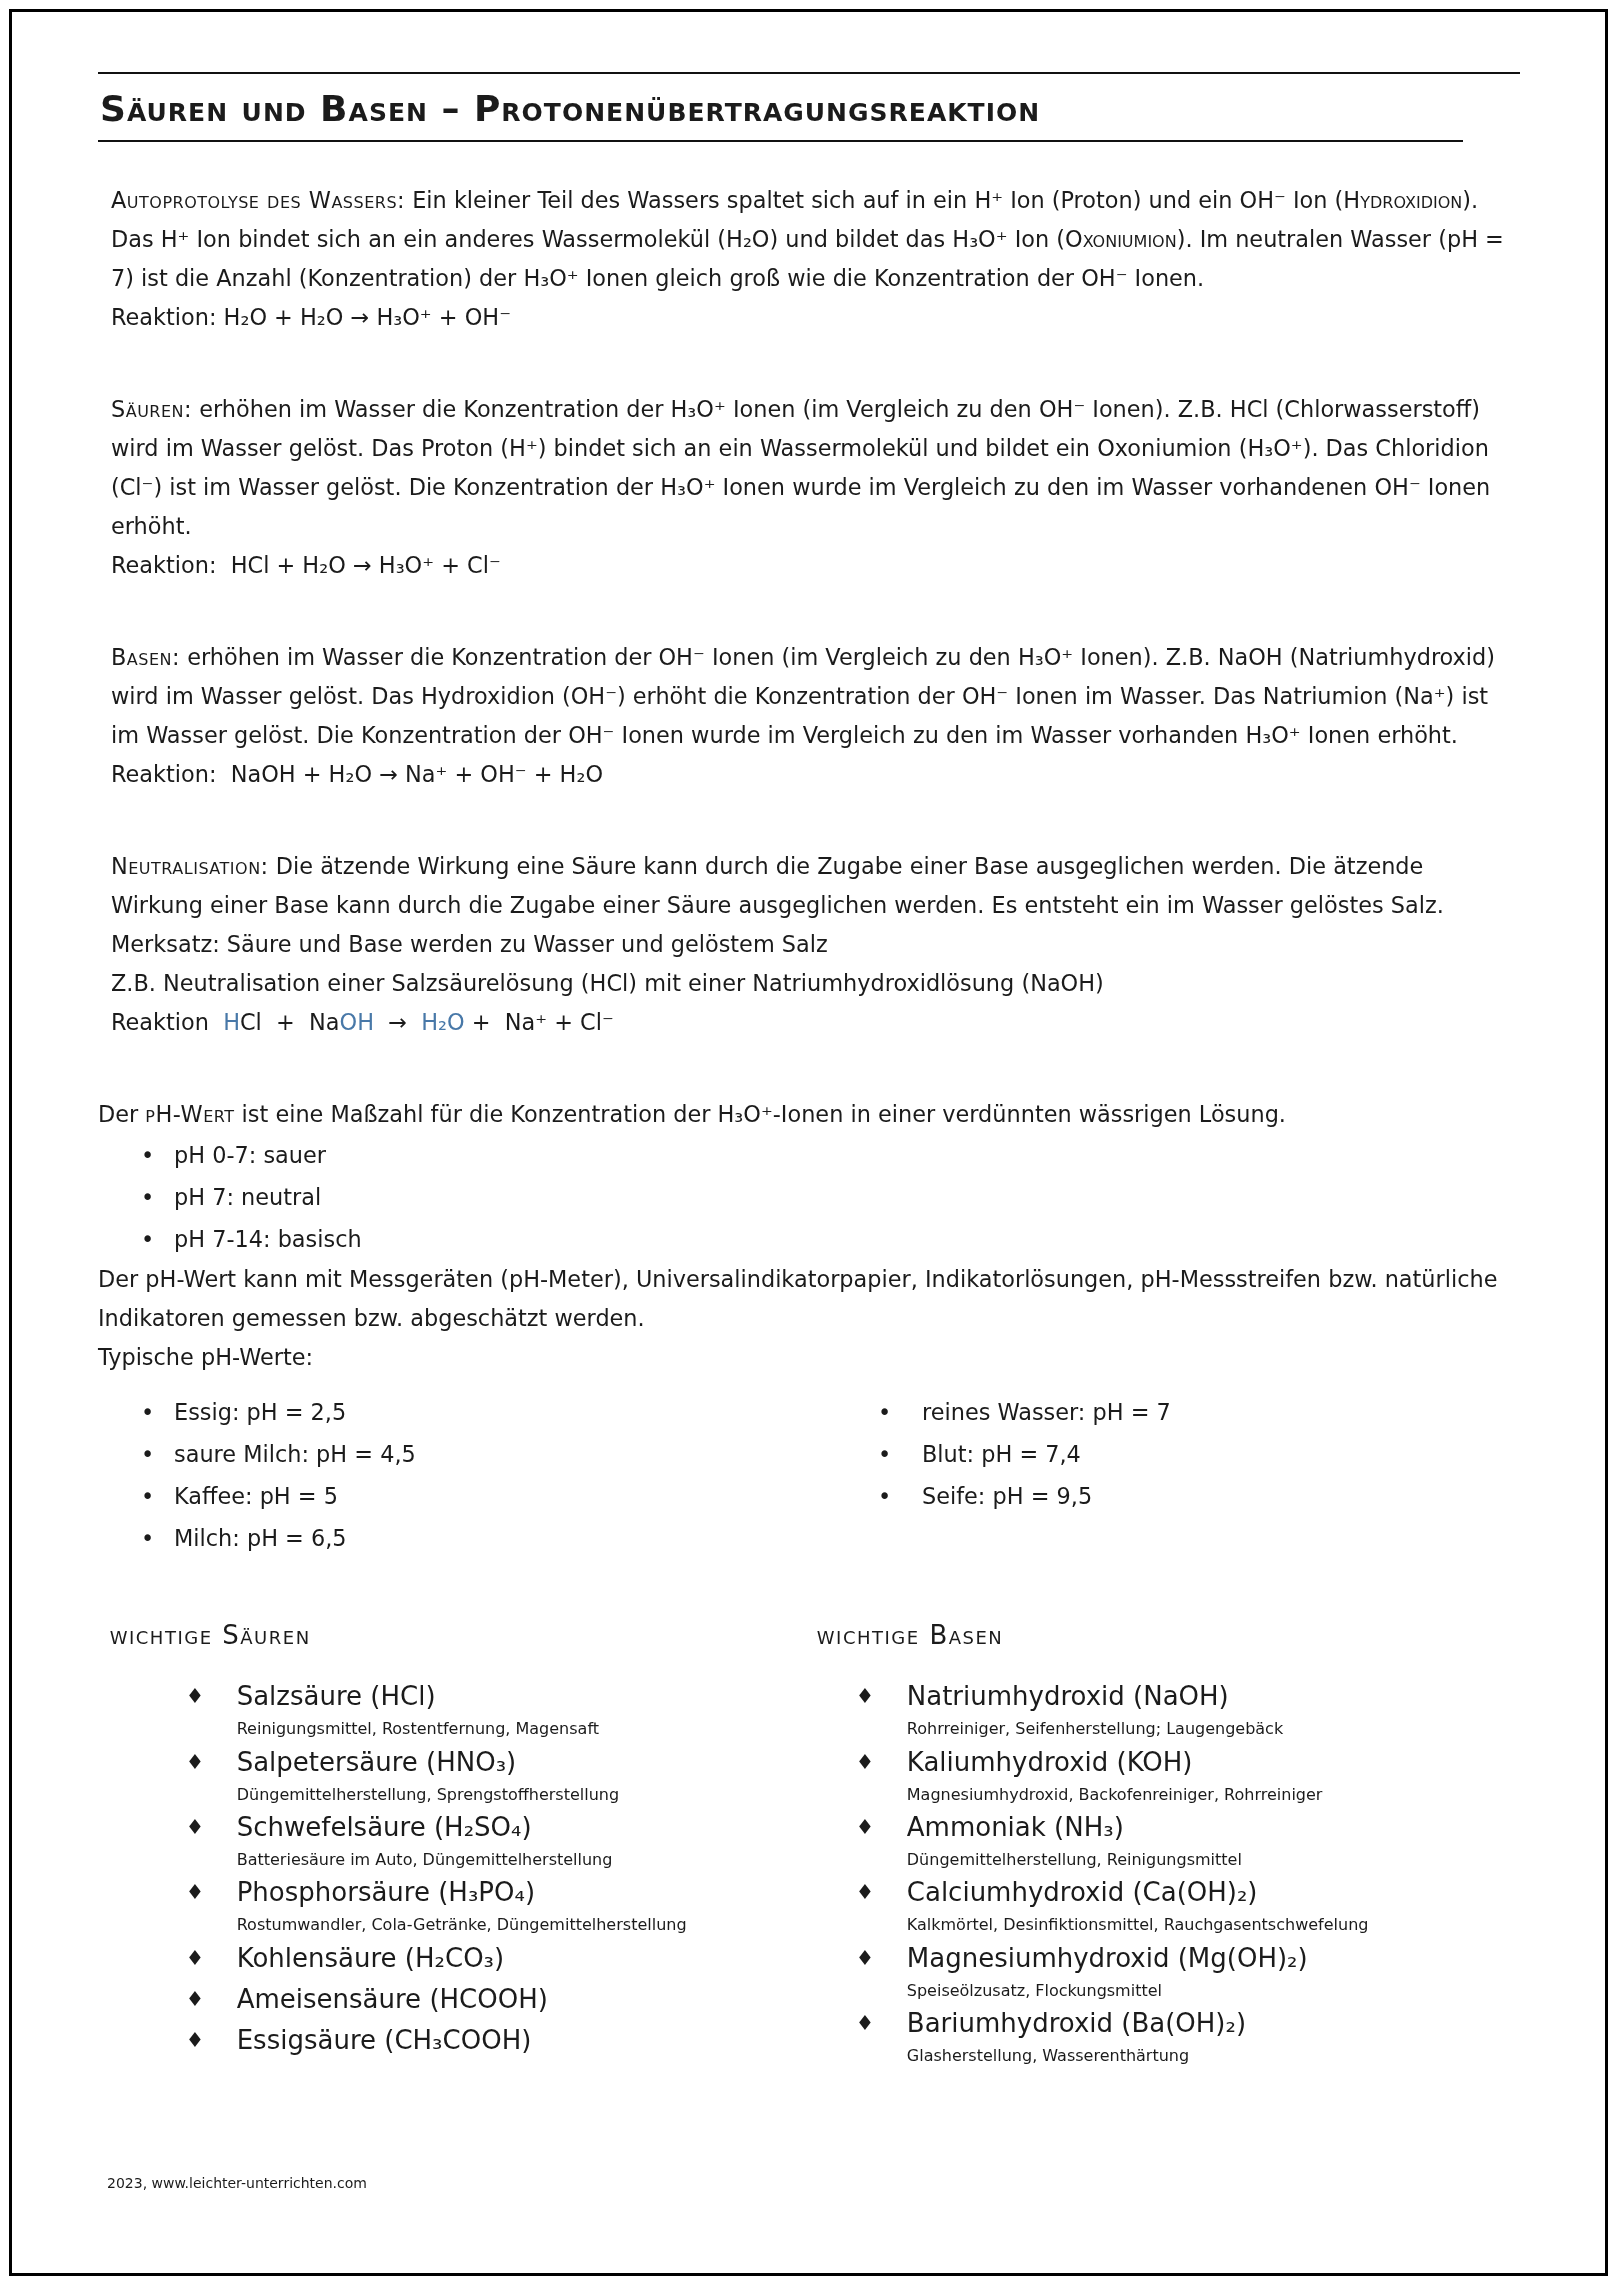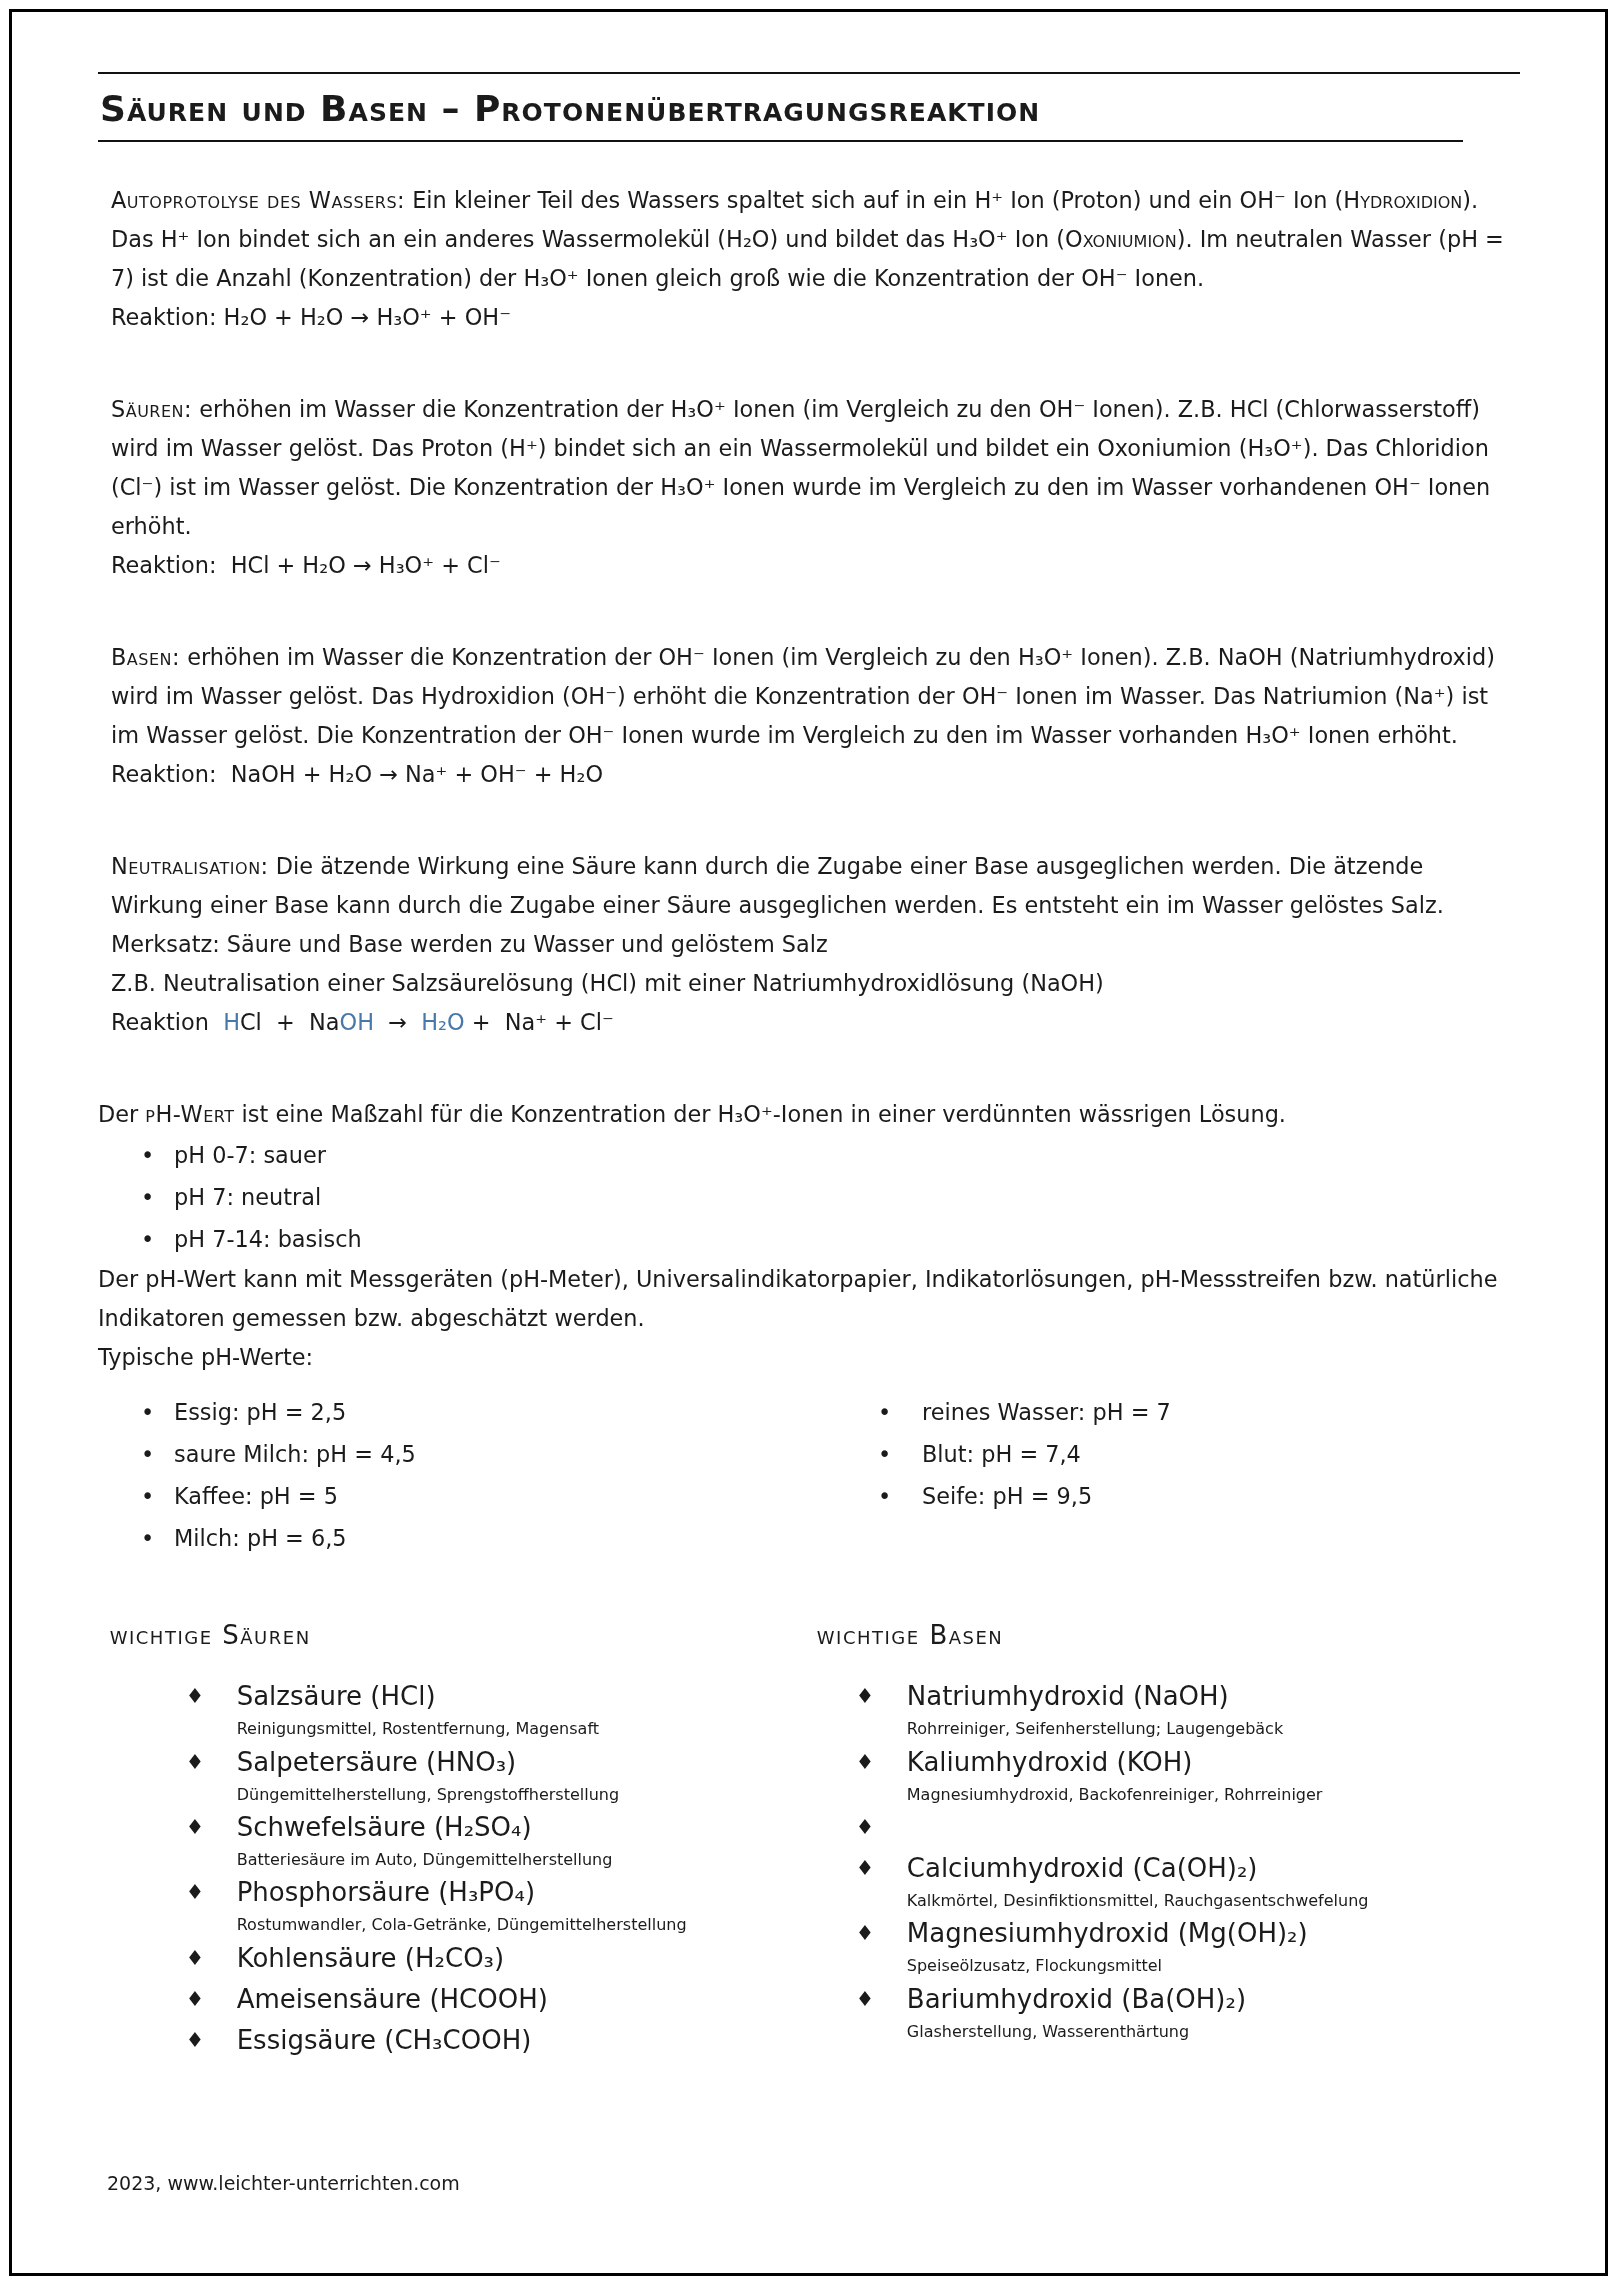--- a/index.html
+++ b/index.html
@@ -49,21 +49,21 @@
   .ab-right { flex: 1; padding-left: 9.8px; box-sizing: border-box; }
   .ab-title { font-size: 26px; font-weight: normal; font-variant: small-caps; letter-spacing: 1.5px; margin: 0 0 25px 0; line-height: 33px; }
   .ab-item { display: flex; margin-bottom: 2px; }
   .ab-left .ab-item { padding-left: 76px; }
   .ab-right .ab-item { padding-left: 39px; }
   .diamond { flex: 0 0 51px; font-size: 20.5px; line-height: 39px; }
   .ab-name { font-size: 26px; line-height: 39px; }
   .ab-uses { font-size: 16px; line-height: 23.4px; margin-top: 1px; }
   .ab-uses:empty { display: none; }
 
-  .footer { position: absolute; left: 107px; top: 2173px; font-size: 19px; line-height: 21.5px; }
+  .footer { position: absolute; left: 107px; top: 2173px; font-size: 14px; line-height: 21.5px; }
 </style>
 </head>
 <body>
 
 <div class="frame"></div>
 
 <div class="content">
 
   <hr class="rule rule-top">
   <h1 class="title">Säuren und Basen – Protonenübertragungsreaktion</h1>
@@ -216,20 +216,24 @@
       </div>
       <div class="ab-item">
         <span class="diamond">♦</span>
         <div>
           <div class="ab-name">Kaliumhydroxid (KOH)</div>
           <div class="ab-uses">Magnesiumhydroxid, Backofenreiniger, Rohrreiniger</div>
         </div>
       </div>
       <div class="ab-item">
         <span class="diamond">♦</span>
+        <div>
+          <div class="ab-name">Ammoniak (NH₃)</div>
+          <div class="ab-uses">Düngemittelherstellung, Reinigungsmittel</div>
+        </div>
       </div>
       <div class="ab-item">
         <span class="diamond">♦</span>
         <div>
           <div class="ab-name">Calciumhydroxid (Ca(OH)₂)</div>
           <div class="ab-uses">Kalkmörtel, Desinfiktionsmittel, Rauchgasentschwefelung</div>
         </div>
       </div>
       <div class="ab-item">
         <span class="diamond">♦</span>

